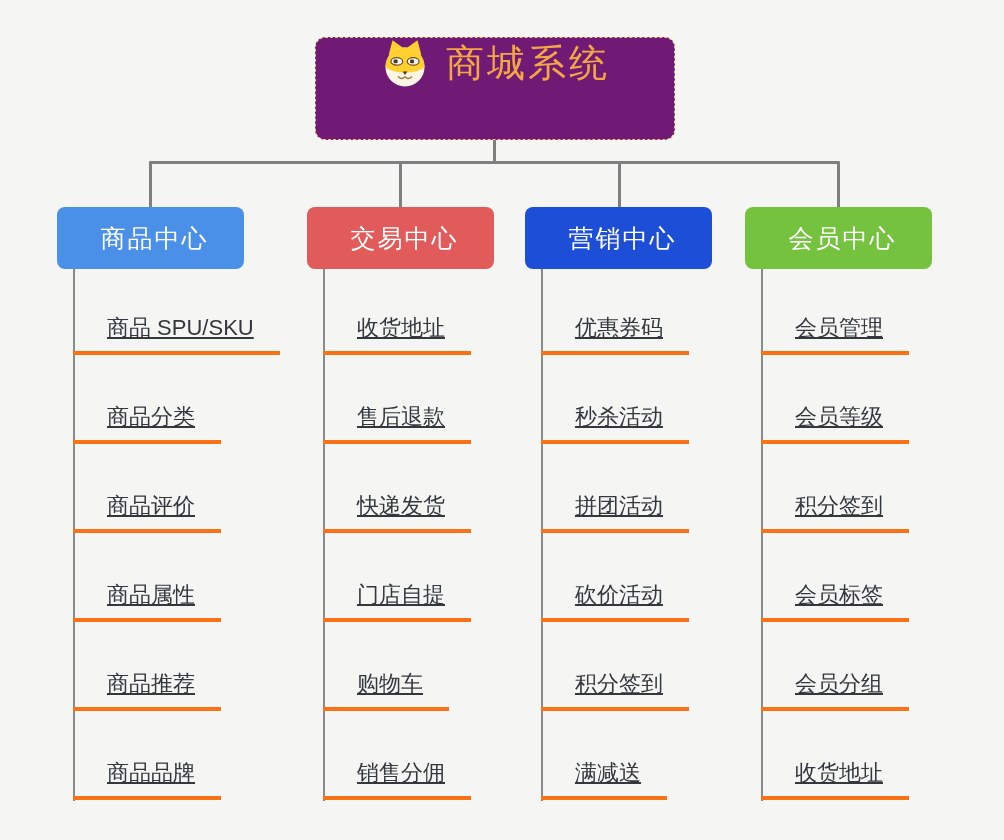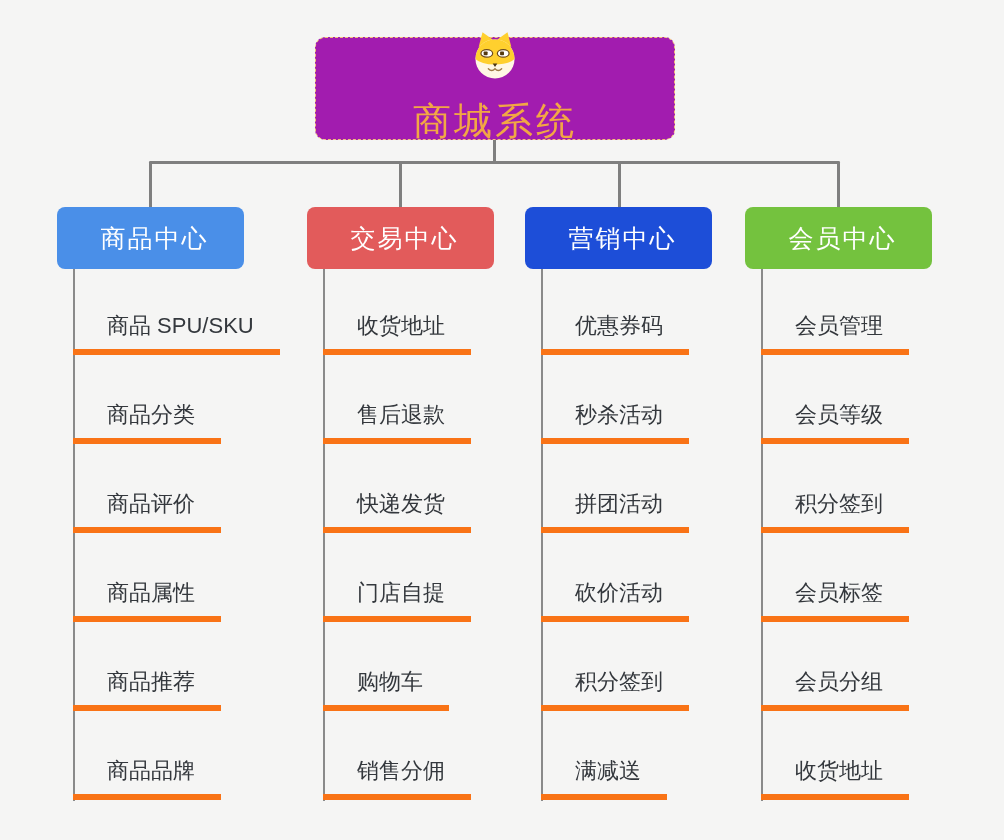--- a/index.html
+++ b/index.html
@@ -16,29 +16,27 @@
     overflow: hidden;
   }
 
   
   .root-node {
     position: absolute;
     left: 315px;
     top: 37px;
     width: 360px;
     height: 103px;
-    background: #a21caf;
+    background: #701a75;
     border: 1px dashed #f2c279;
     border-radius: 10px;
     box-sizing: border-box;
     display: flex;
-    align-items: center;
     justify-content: center;
     gap: 16px;
-    flex-direction: column;
   }
   .root-icon {
     width: 50px;
     height: 50px;
     flex: 0 0 auto;
   }
   .root-title {
     font-size: 38px;
     color: #f2a744;
     letter-spacing: 3px;
@@ -100,21 +98,22 @@
     display: flex;
     align-items: flex-end;
   }
   .leaf:first-child { height: 86px; }
   .leaf-label {
     display: inline-block;
     font-size: 22px;
     color: #34383d;
     white-space: nowrap;
     padding: 0 26px 8px 34px;
-    border-bottom: 6px solid #f97316;
+    border-bottom: 4px solid #f97316;
+    text-decoration: underline;
   }
 </style>
 </head>
 <body>
 
 <div class="canvas">
 
   <div class="root-node">
     <svg class="root-icon" viewBox="0 0 64 64" aria-hidden="true">
       <polygon points="11,22 16,3 29,12" fill="#ffd02e"></polygon>

